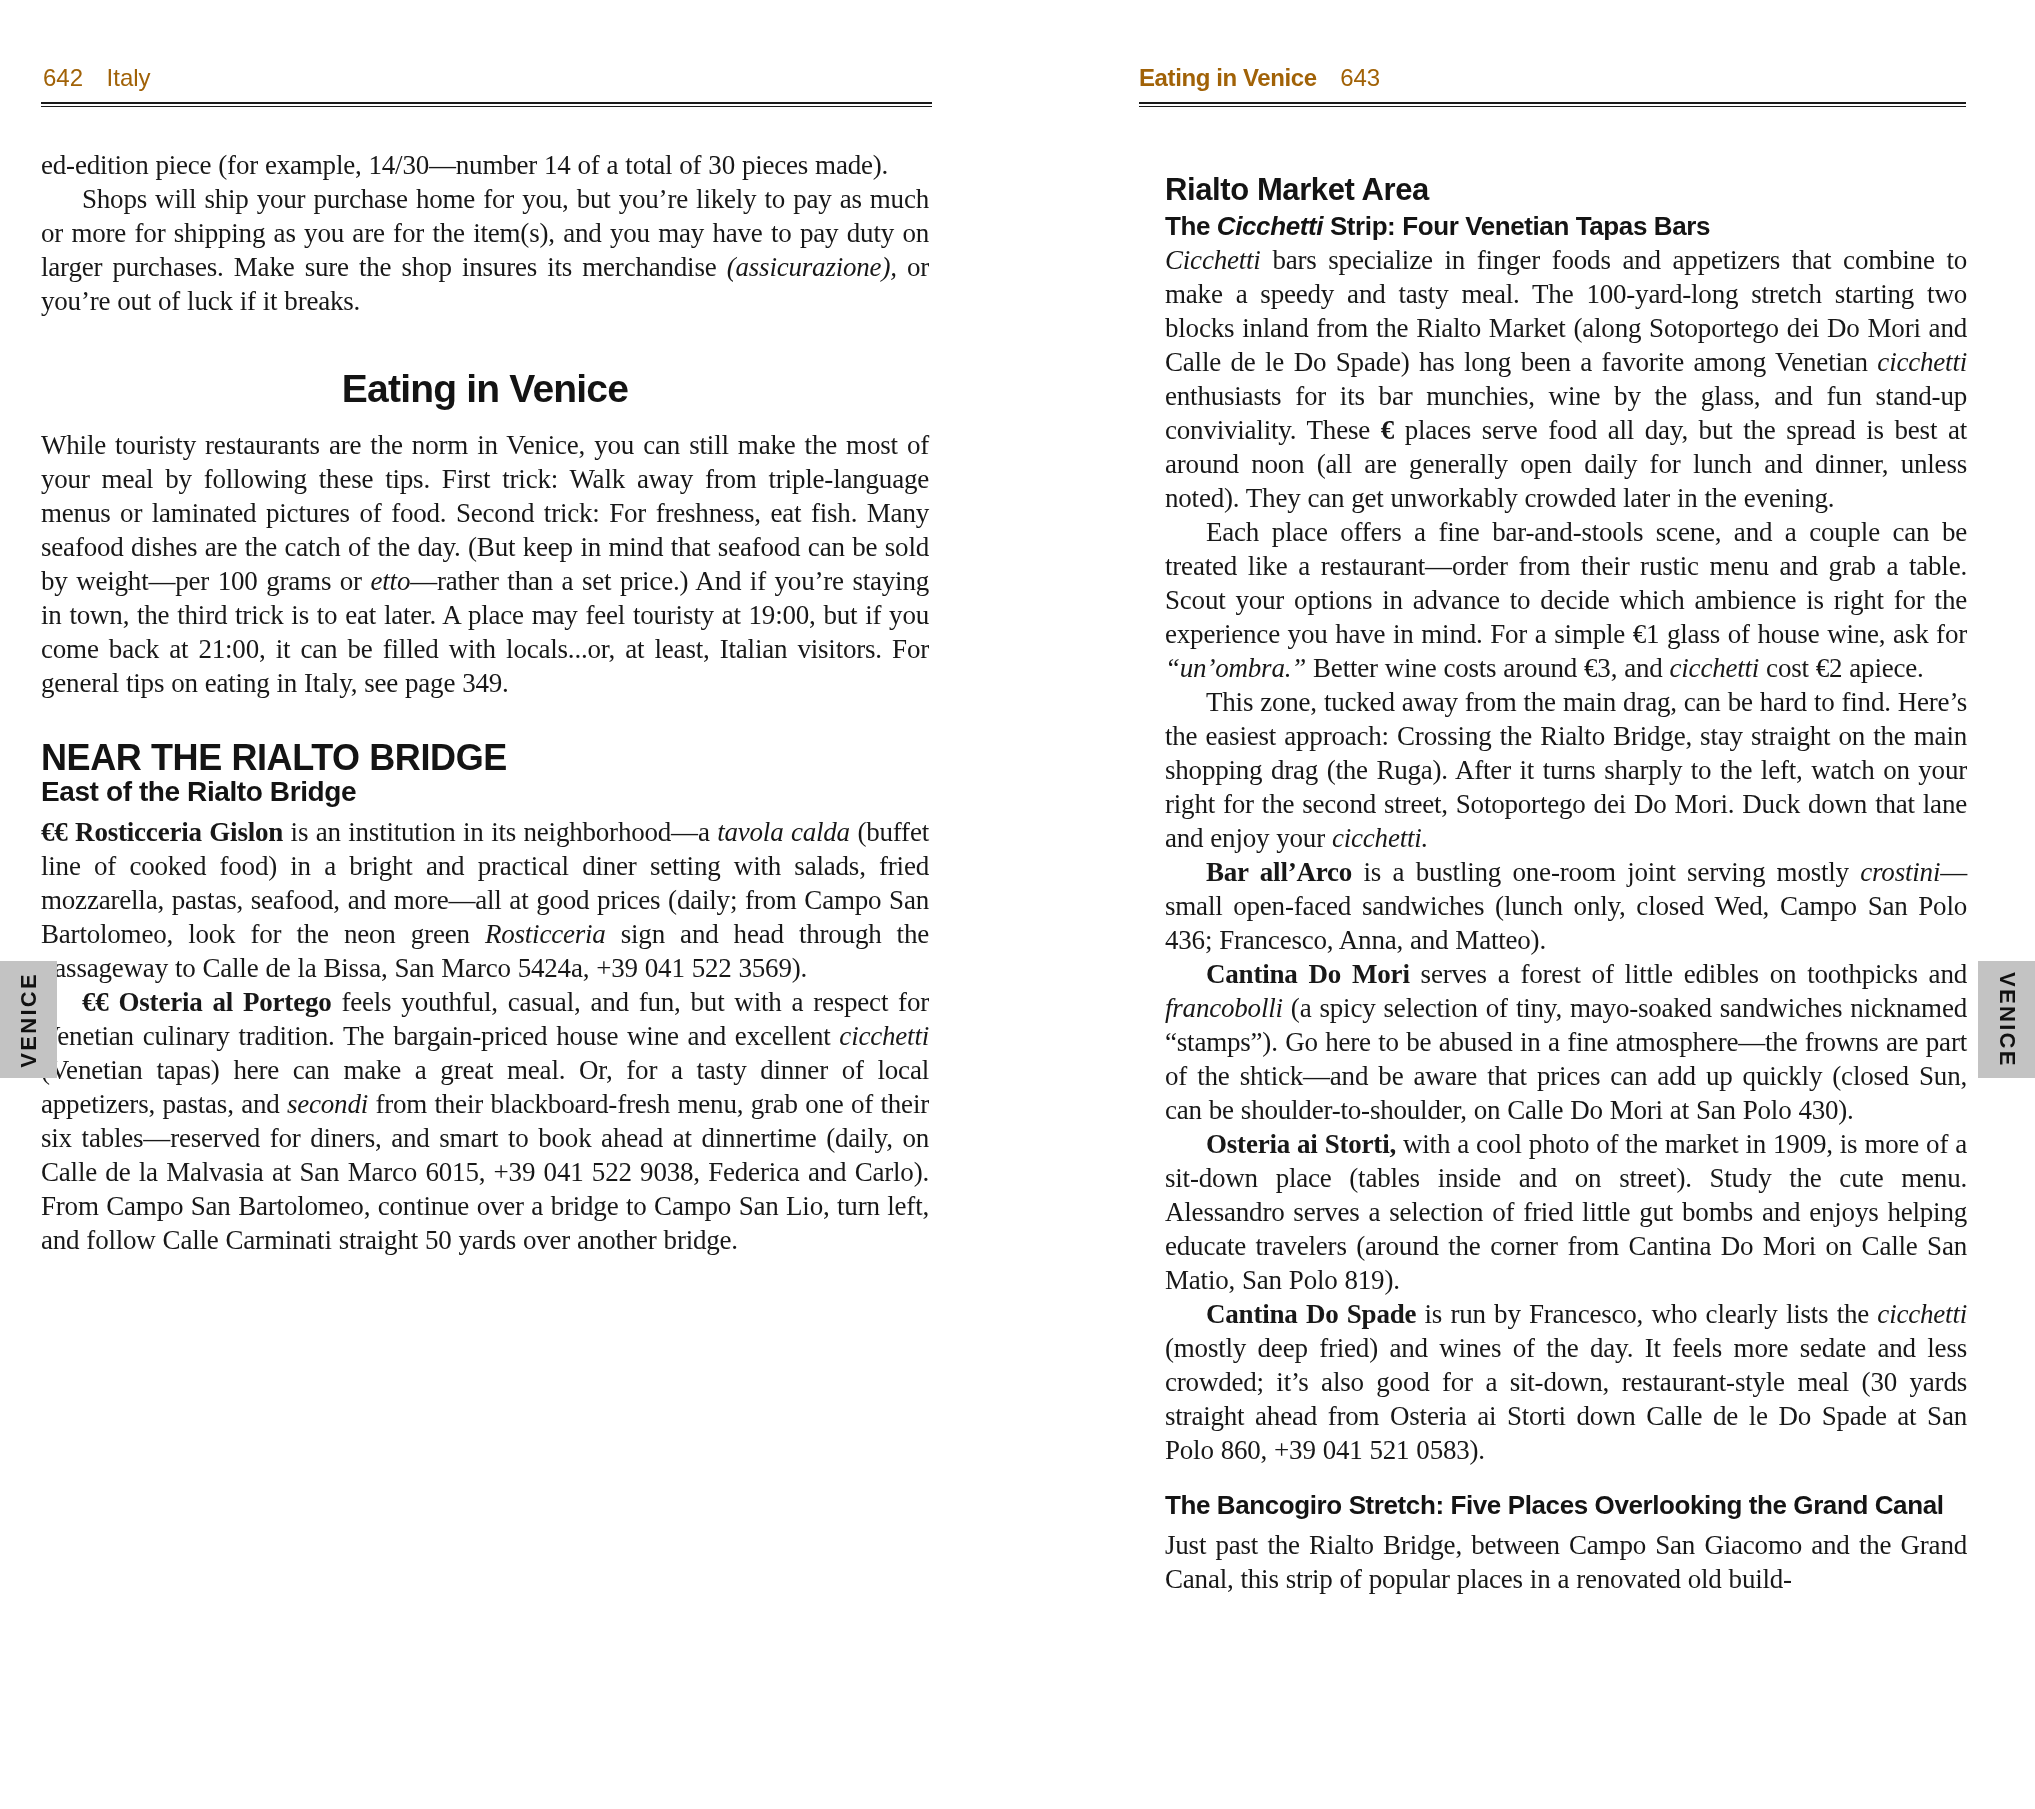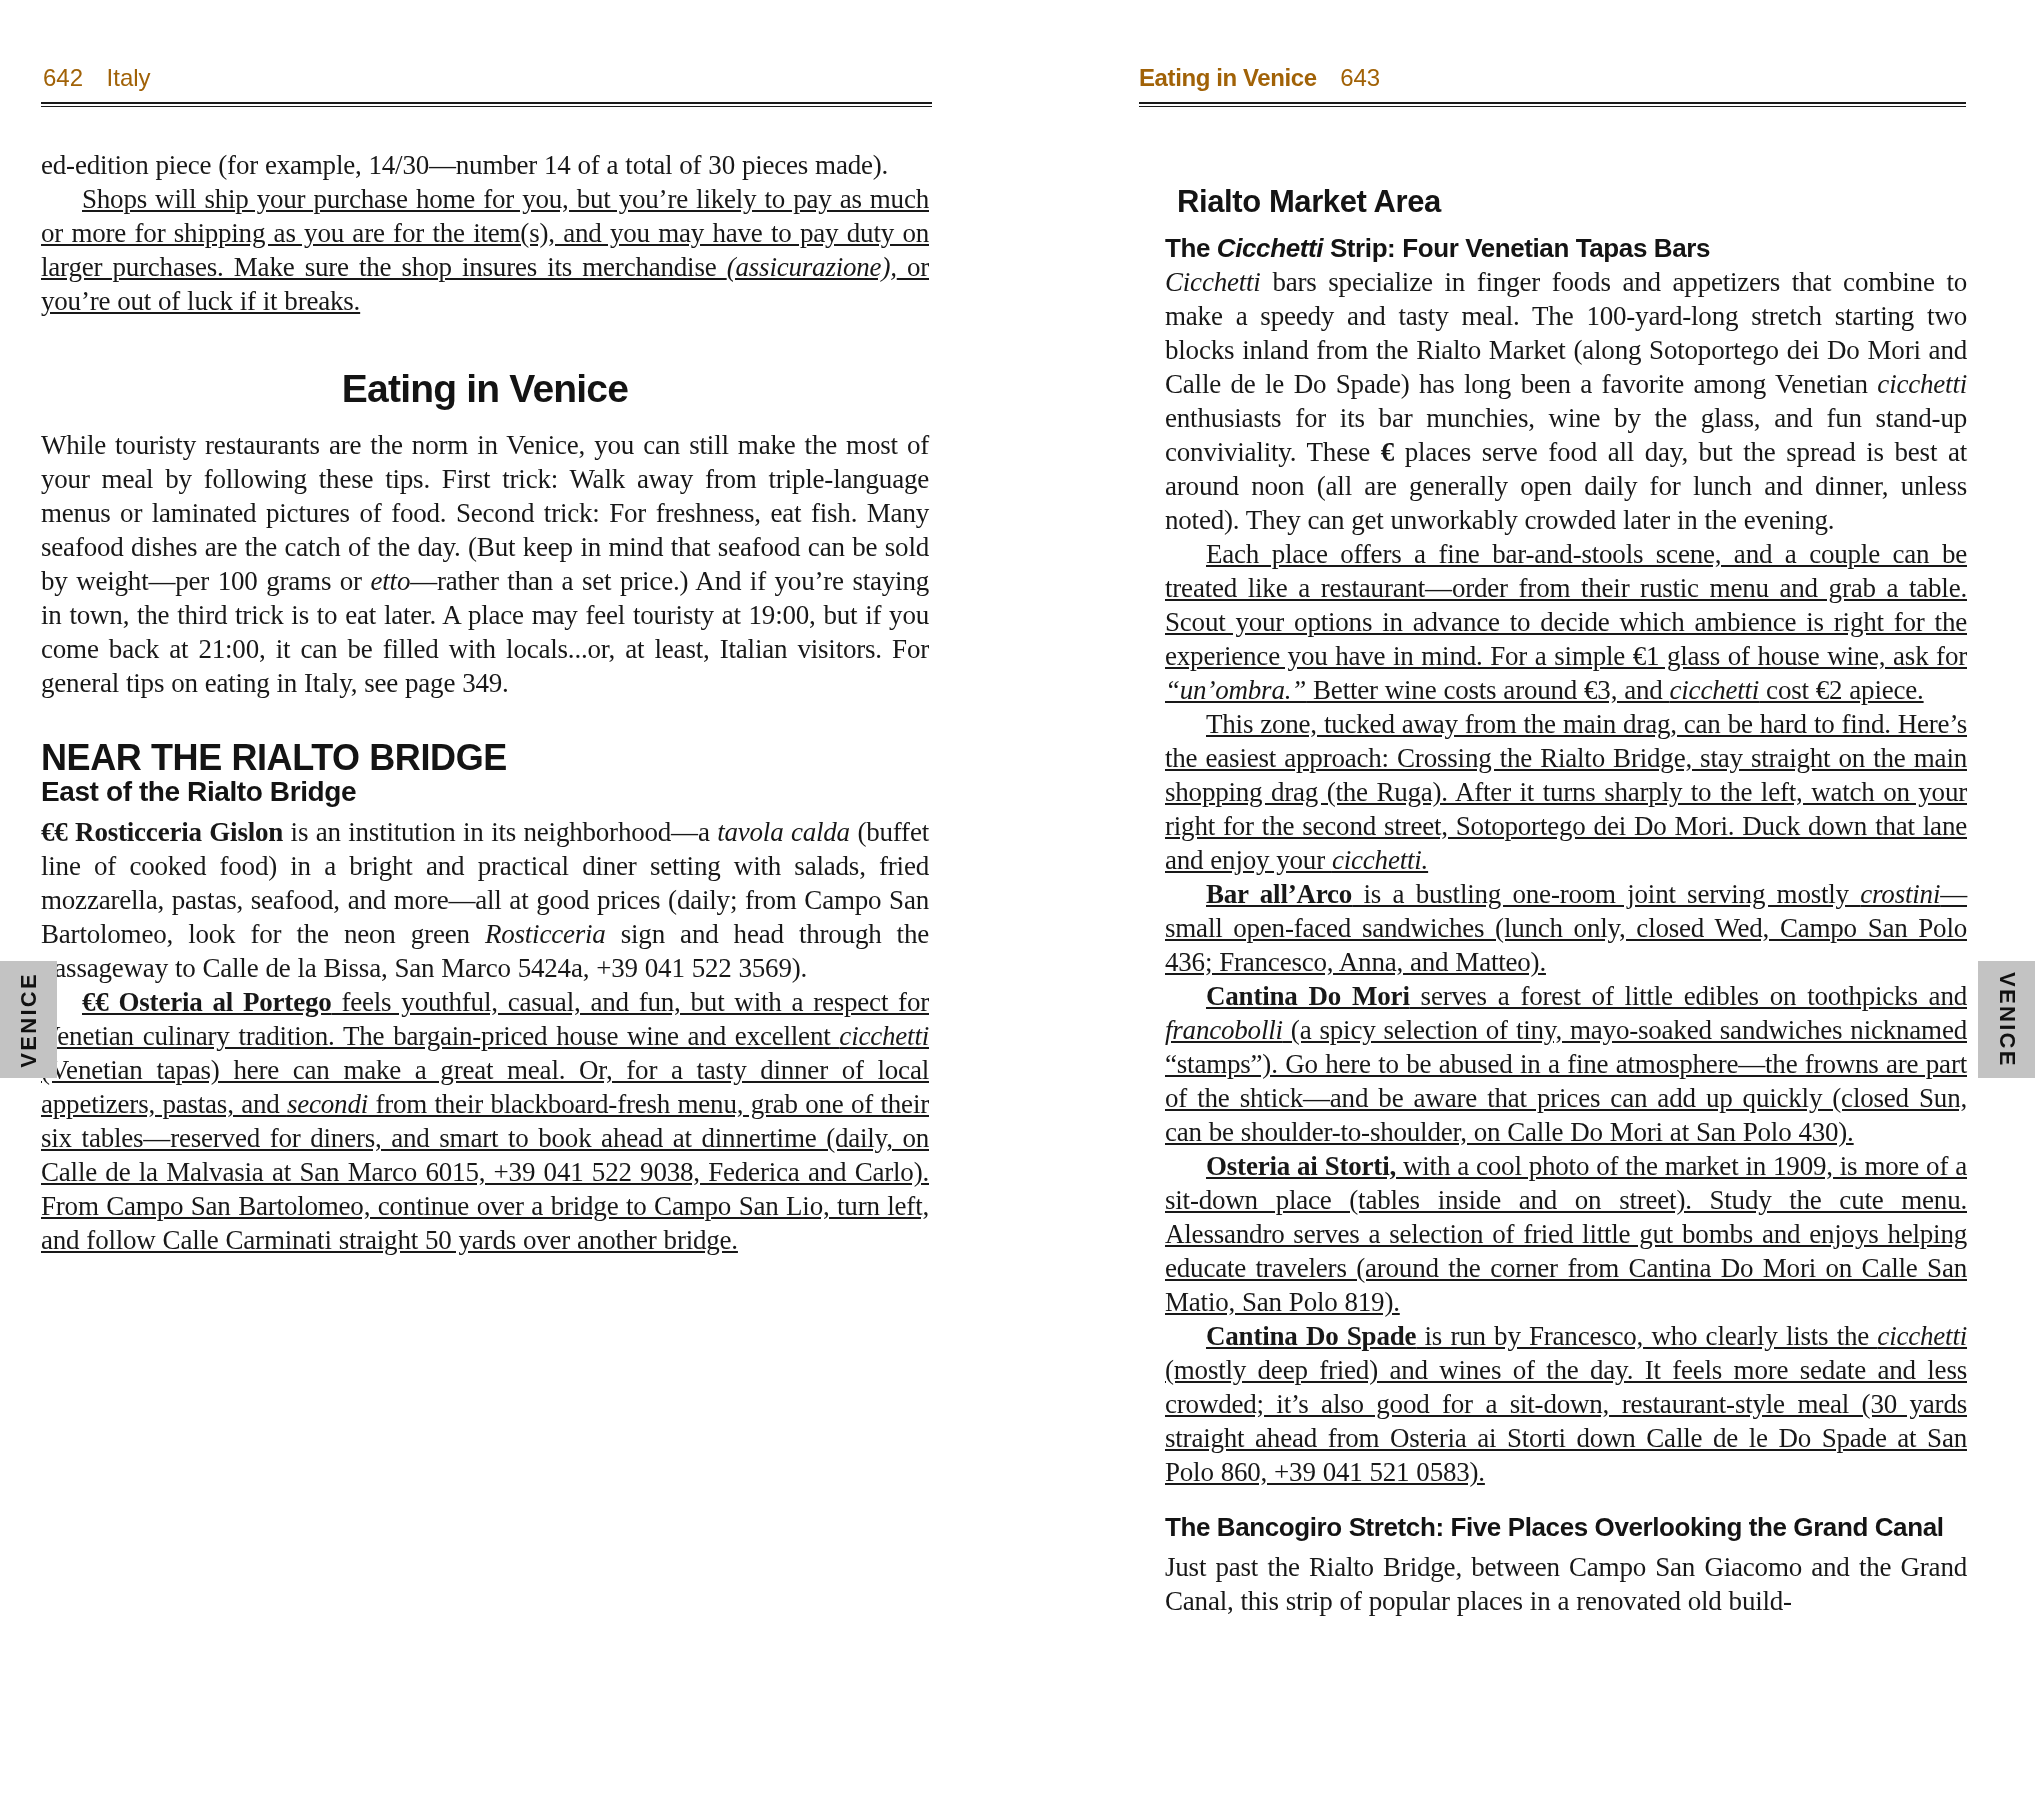--- a/index.html
+++ b/index.html
@@ -30,31 +30,31 @@
 
   
   .col{position:absolute;}
   .col-left{left:41px;top:148px;width:888px;}
   .col-right{left:1165px;top:172px;width:802px;}
 
   p.bp{
     margin:0;text-align:justify;font-size:27px;line-height:34px;
     letter-spacing:-0.2px;word-spacing:0.4px;
   }
-  p.ind{text-indent:41px;text-decoration:underline;}
+  p.ind{text-indent:41px;}
   .run-b{font-weight:bold;}
   .run-i{font-style:italic;}
 
   
   .sans{font-family:"Liberation Sans","DejaVu Sans",sans-serif;font-weight:700;color:#141414;}
   .h-big{font-size:39px;line-height:41px;text-align:center;letter-spacing:-0.8px;
          margin:50px 0 19px 0;}
   .h-caps{font-size:36px;line-height:34px;letter-spacing:-0.4px;margin:41px 0 0 0;}
   .h-east{font-size:28px;line-height:34px;letter-spacing:-0.4px;margin:0 0 6.3px 0;}
-  .h-area{font-size:31px;line-height:36px;letter-spacing:-0.4px;margin:12px;}
+  .h-area{font-size:31px;line-height:36px;letter-spacing:-0.4px;margin:0;}
   .h-strip{font-size:26px;line-height:33px;letter-spacing:-0.4px;margin:1.6px 0 0 0;}
   .h-banco{font-size:26px;line-height:36px;letter-spacing:-0.4px;margin:20.4px 0 4.7px 0;}
 
   
   .tab{
     position:absolute;top:961px;width:57px;height:117px;background:#c3c3c3;
     display:flex;align-items:center;justify-content:center;
   }
   .tab-left{left:0;}
   .tab-right{left:1978px;}

